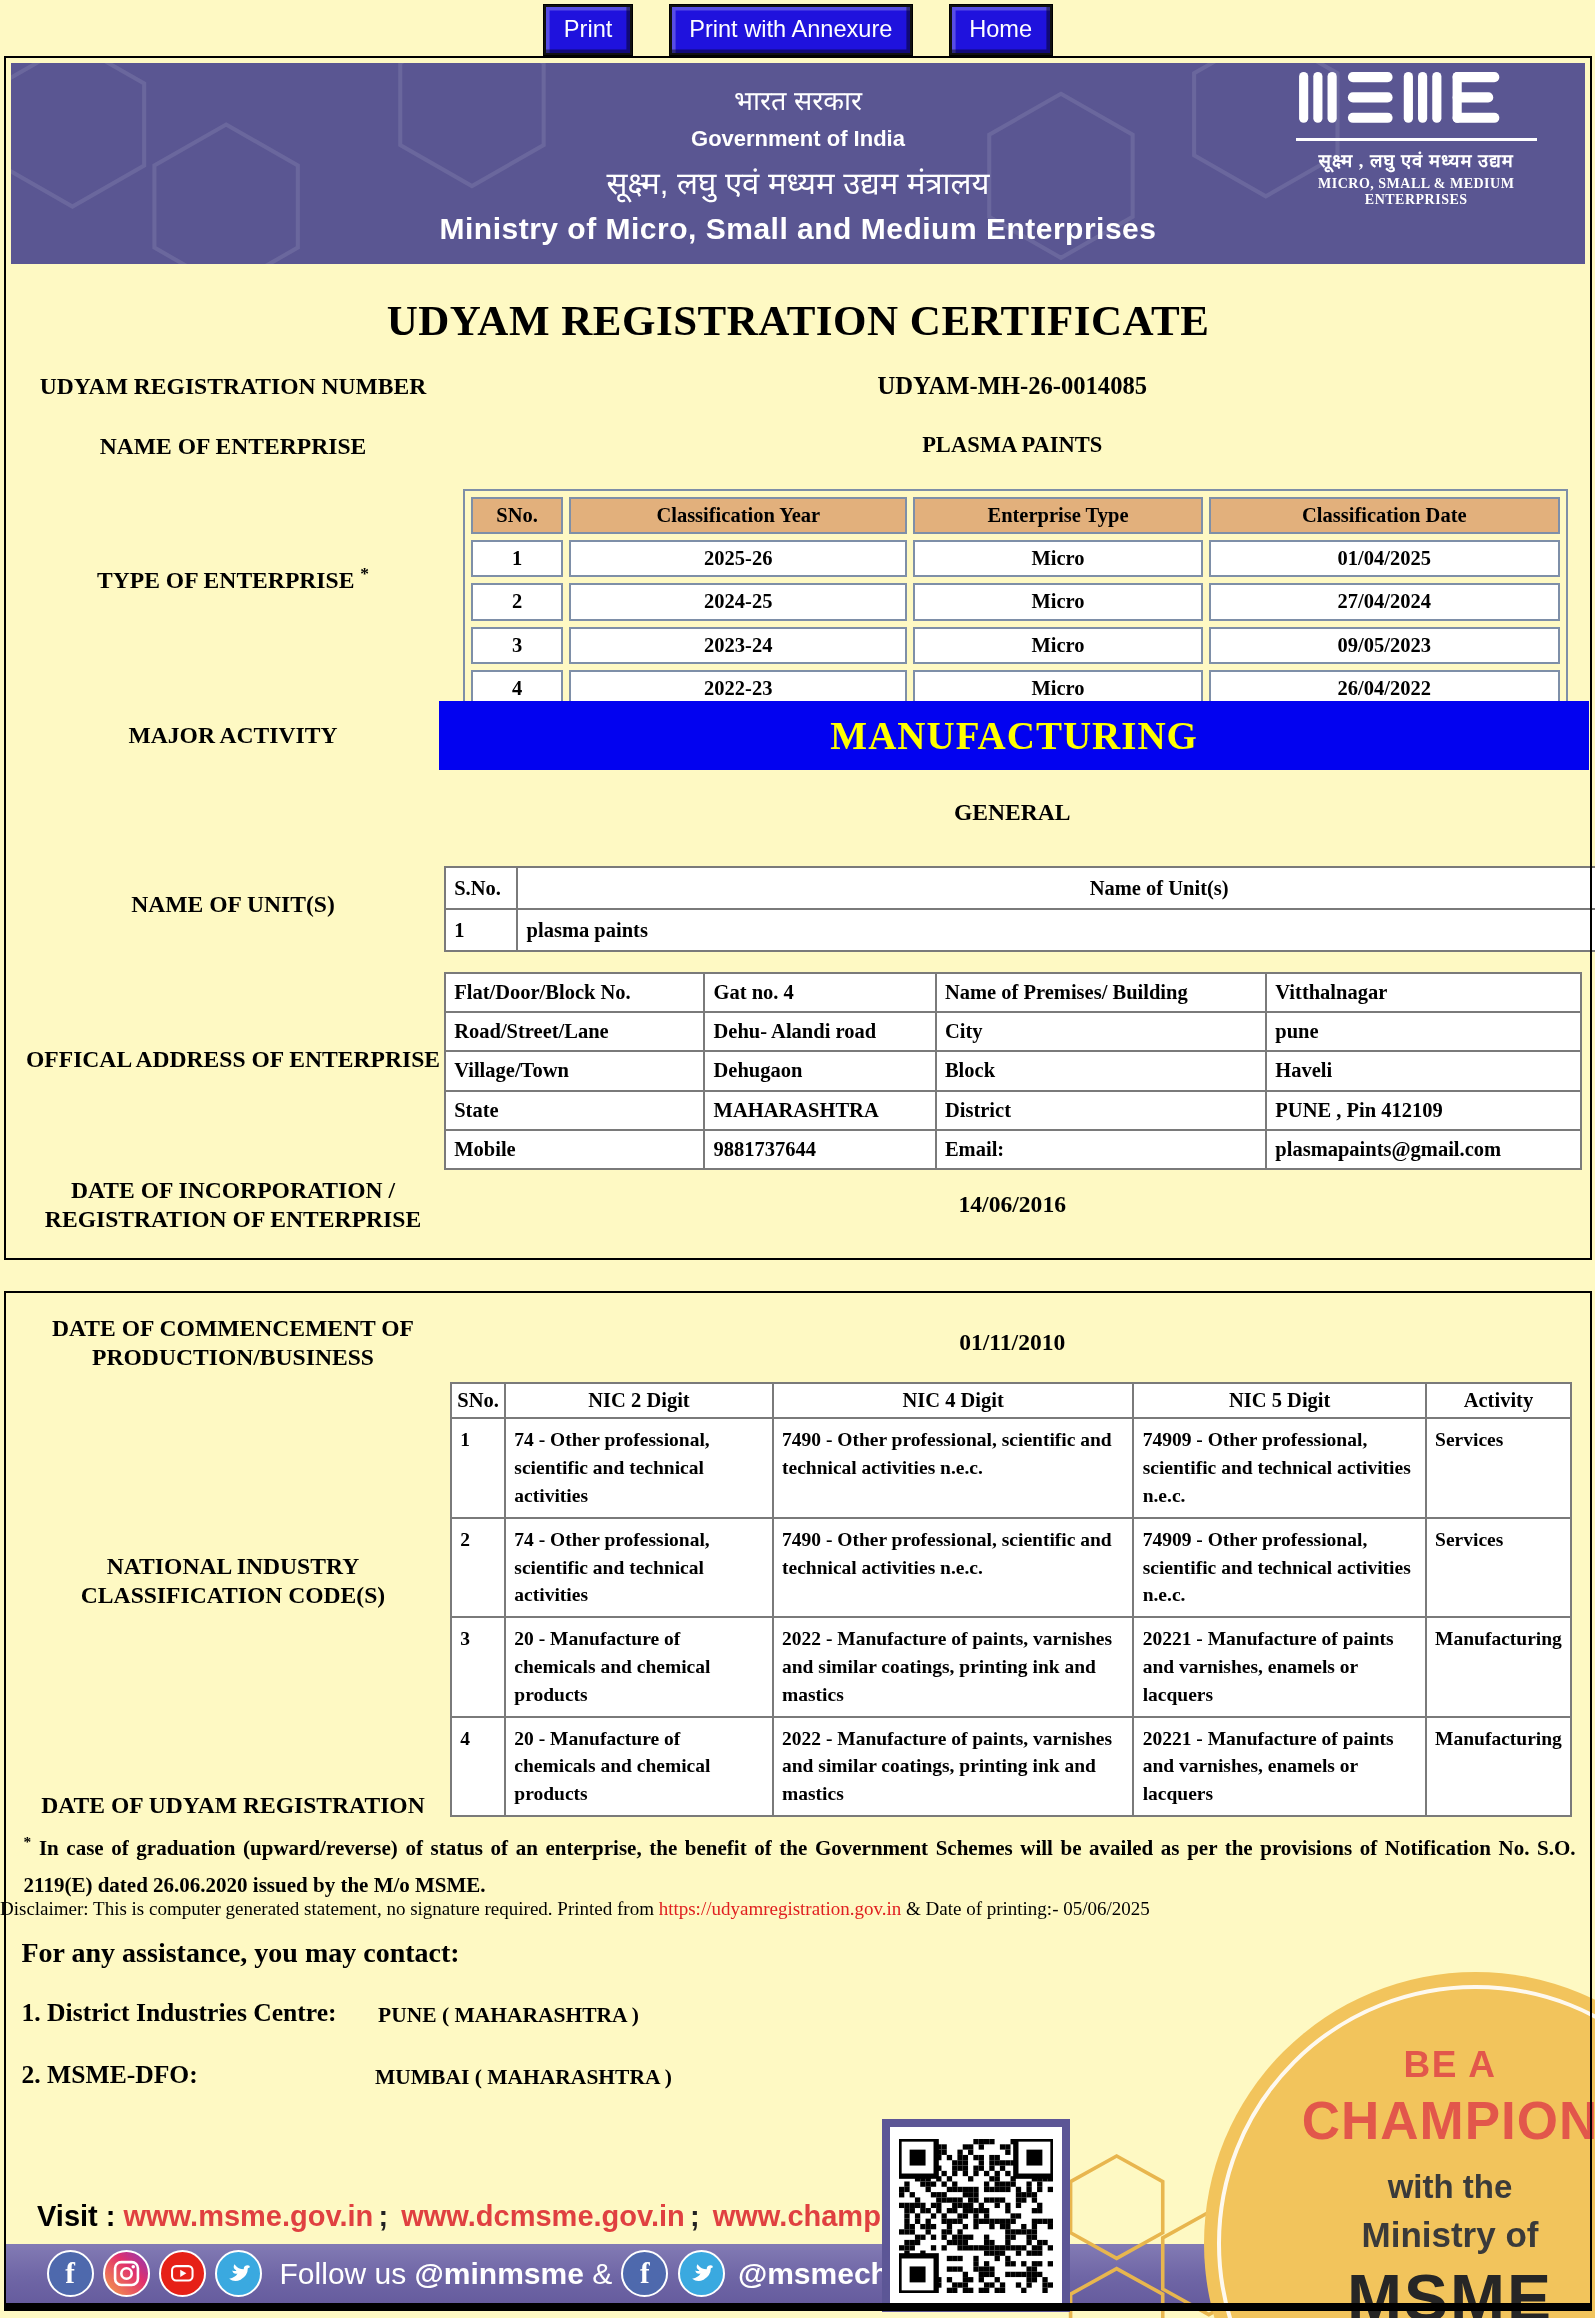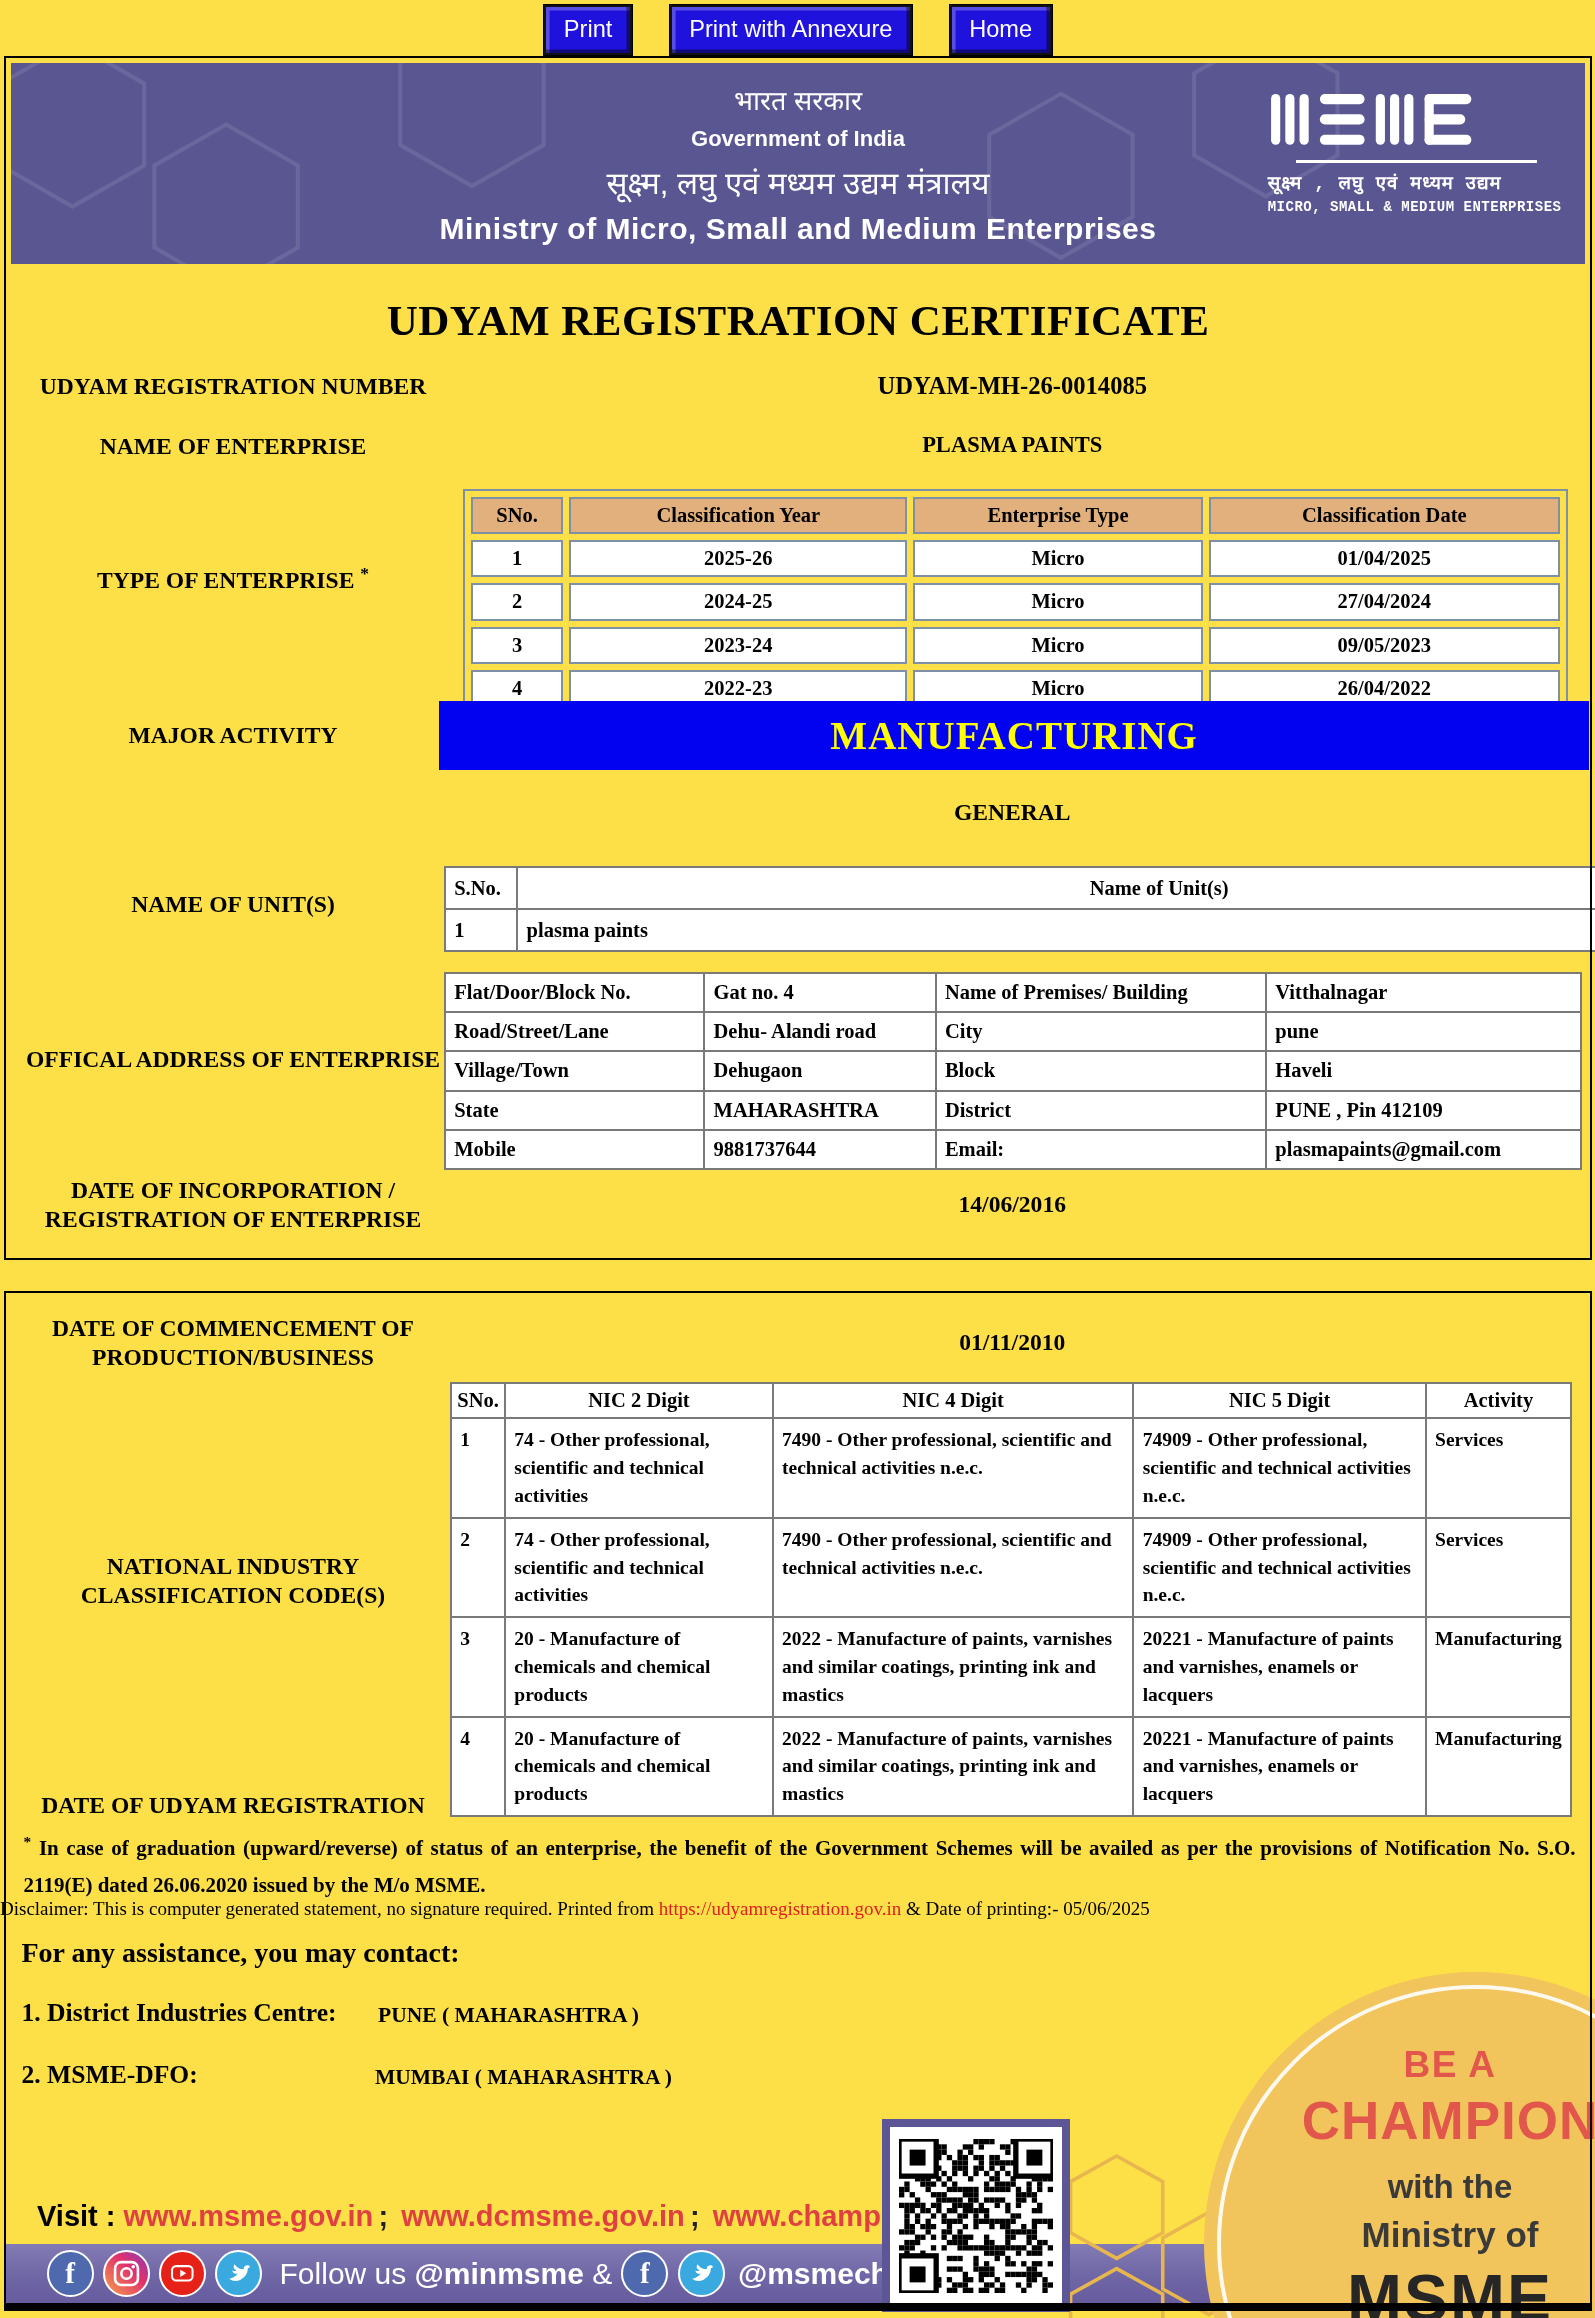--- a/index.html
+++ b/index.html
@@ -1,16 +1,16 @@
 <!DOCTYPE html>
 <html style="font-size:8.2px"><head>
 <meta charset="utf-8">
 <style>
   html,body{margin:0;padding:0;background:#fff;}
-  #page{position:relative;width:1596px;height:2319px;background:#fde047;overflow:hidden;
+  #page{position:relative;width:1596px;height:2319px;background:#fef9c3;overflow:hidden;
         font-family:"Liberation Serif",serif;color:#000;}
   
   .toolbar{position:absolute;top:5.1px;left:0;width:100%;display:flex;justify-content:center;
            gap:38px;z-index:70;font-family:"Liberation Sans",sans-serif;}
   .tb-btn{background:#1f12dd;color:#fff;font-size:23.6px;line-height:1;padding:11.3px 17.4px;
           border:2px solid #111;box-shadow:inset -3.6px -3.6px 0 rgba(0,0,0,.45),inset 3.6px 3.6px 0 rgba(255,255,255,.25),0 0 0 1px #000;
           cursor:pointer;}
   
   .page-frame{position:absolute;left:4.1px;right:4.1px;border:2.6px solid #000;z-index:60;pointer-events:none;}
   #frame1{top:56px;height:1204px;box-sizing:border-box;}
@@ -19,22 +19,22 @@
   .band{position:absolute;left:10.8px;right:10.8px;top:63px;height:201px;background:#5a5692;z-index:5;}
   .band svg.hexes{position:absolute;inset:0;width:100%;height:100%;}
   .band-center{position:absolute;left:50%;top:50%;transform:translate(-50%,-50%);text-align:center;
                color:#fff;font-family:"Liberation Sans",sans-serif;white-space:nowrap;}
   .bc1{font-size:27px;margin-bottom:8.2px;}
   .bc2{font-size:22px;font-weight:bold;margin-bottom:9.2px;}
   .bc3{font-size:31px;margin-bottom:9.2px;}
   .bc4{font-size:30px;font-weight:bold;letter-spacing:0.5px;}
   .emblem{position:absolute;left:46px;top:9.2px;width:169px;text-align:center;color:#fff;}
   .emblem .motto{font-size:17.4px;margin-top:3.1px;font-family:"Liberation Sans",sans-serif;}
-  .msme-logo{position:absolute;right:20.5px;top:29px;width:297px;color:#fff;
-             font-family:Liberation Mono, monospace;}
+  .msme-logo{position:absolute;right:20.5px;top:7px;width:297px;text-align:center;color:#fff;
+             font-family:Liberation Serif, serif;}
   .msme-rule{height:2.6px;background:#fff;width:241px;margin:5.1px auto 6.1px;}
   .msme-hindi{font-size:18.4px;font-weight:bold;letter-spacing:1px;}
   .msme-eng{font-size:14px;font-weight:bold;letter-spacing:0.5px;margin-top:4.1px;}
   
   .lbl{position:absolute;left:20.5px;width:425px;text-align:center;font-weight:bold;font-size:23.6px;line-height:1.25;}
   .val{position:absolute;left:451px;right:22.5px;text-align:center;font-weight:bold;font-size:23.6px;}
   .title{position:absolute;top:296px;left:0;width:100%;text-align:center;
          font-size:43px;font-weight:bold;letter-spacing:0.5px;}
   
   .cls-wrap{position:absolute;top:489px;left:463px;width:1105px;z-index:6;}

